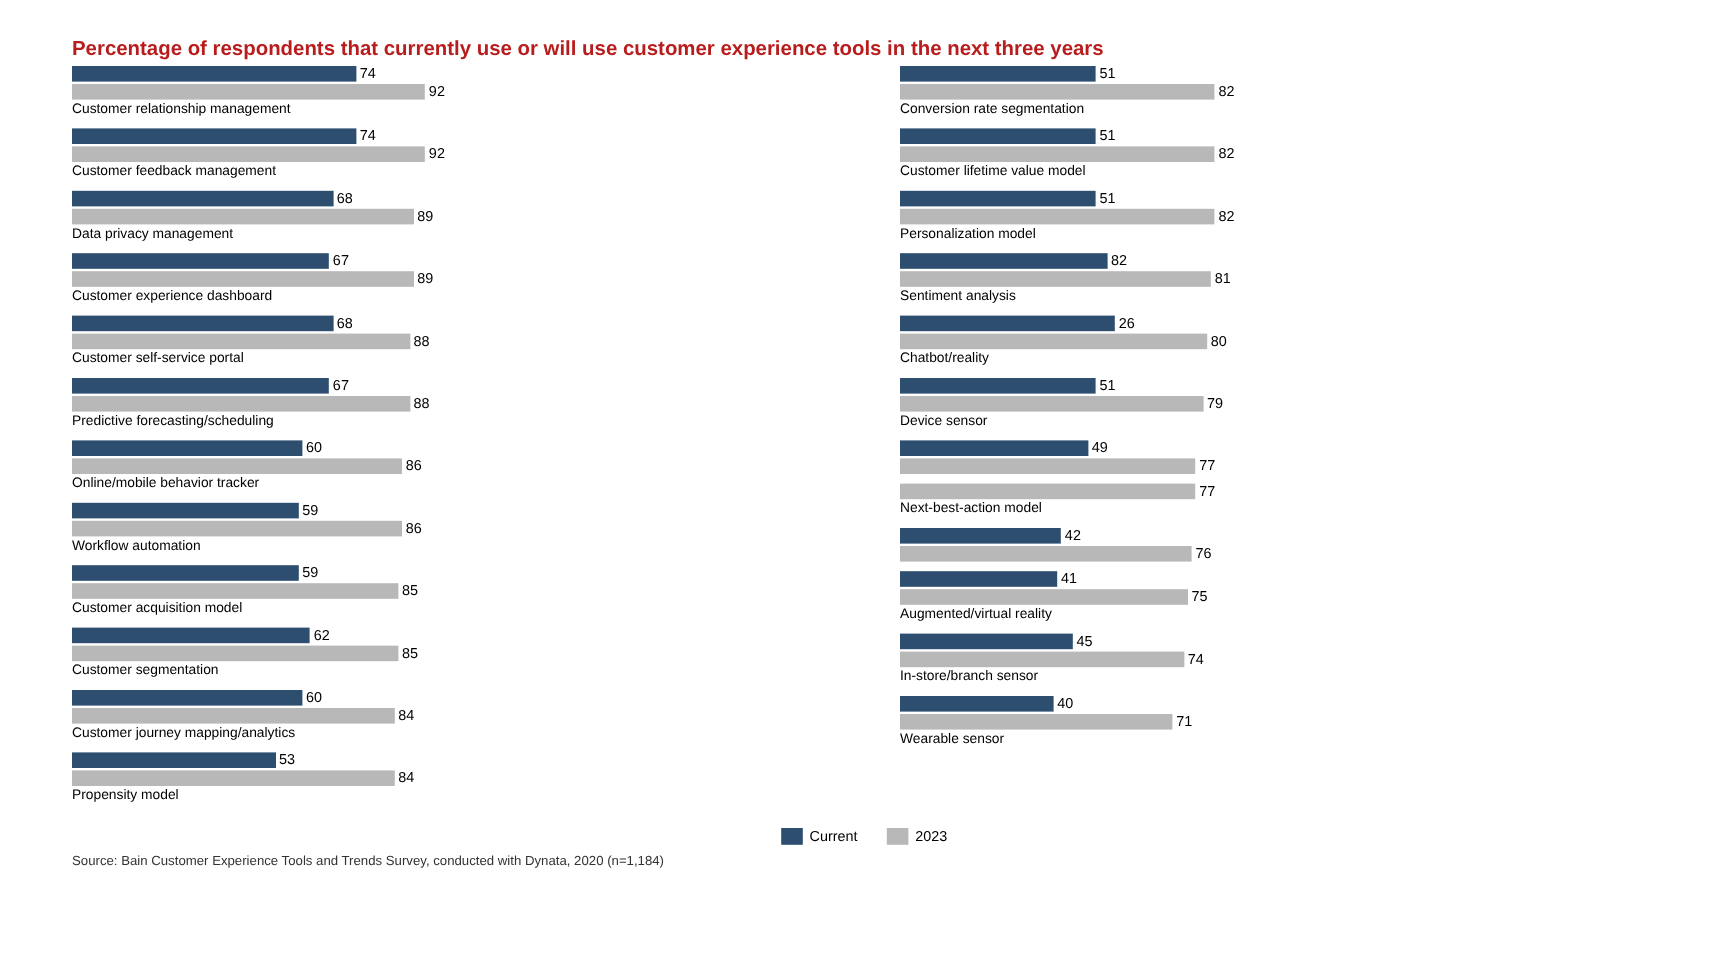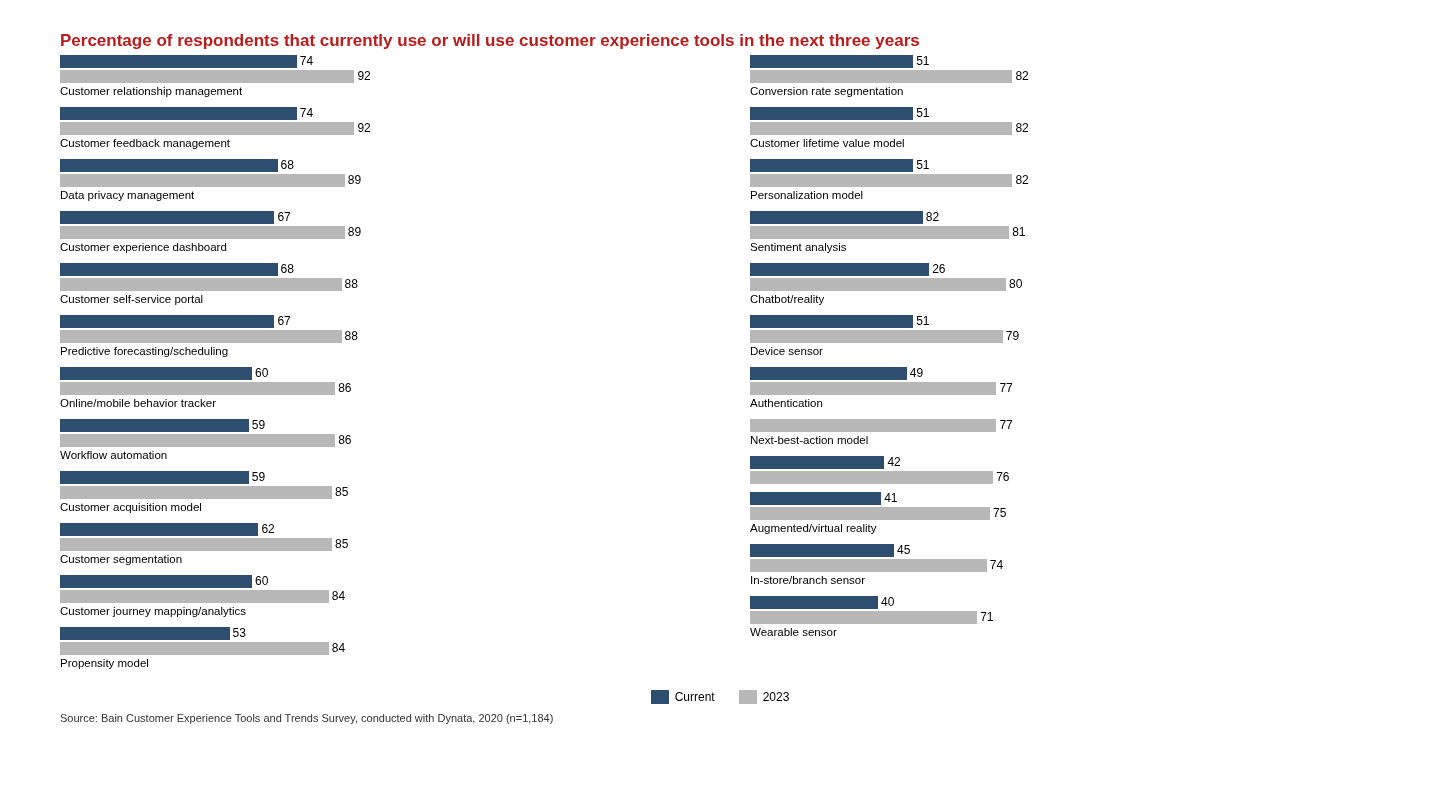--- a/index.html
+++ b/index.html
@@ -299,21 +299,20 @@
       </div>
       <div class="bar-group">
         <div class="bar-row">
           <span class="bar bar-current" style="width: 156.8px;"></span>
           <span class="bar-label">49</span>
         </div>
         <div class="bar-row">
           <span class="bar bar-2023" style="width: 246.4px;"></span>
           <span class="bar-label">77</span>
         </div>
-        <div class="category-label">Authentication</div>
       </div>
       <div class="bar-group">
         <div class="bar-row">
           <span class="bar bar-2023" style="width: 246.4px;"></span>
           <span class="bar-label">77</span>
         </div>
         <div class="category-label">Next-best-action model</div>
       </div>
       <div class="bar-group">
         <div class="bar-row">

